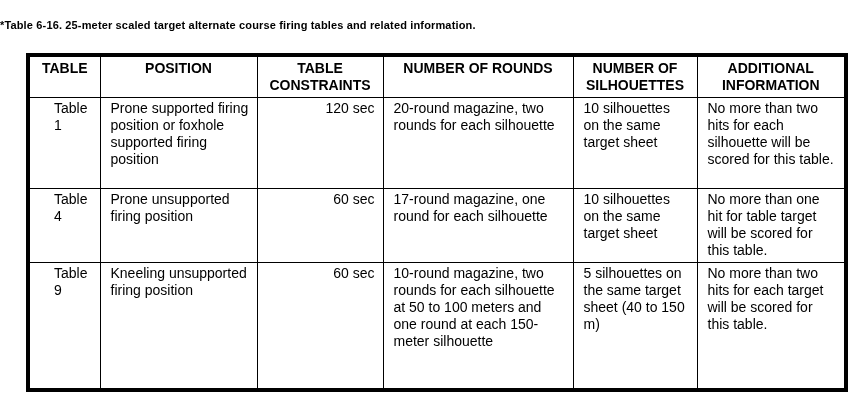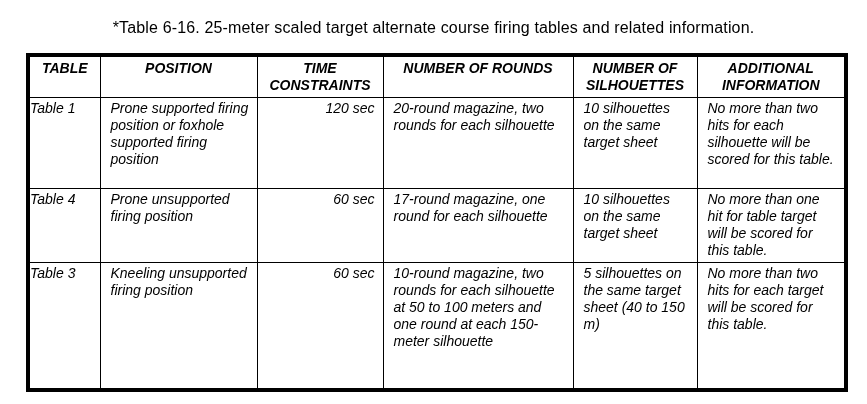--- a/index.html
+++ b/index.html
@@ -13,60 +13,58 @@
       position: relative;
       overflow: hidden;
       font-family: "Liberation Sans", sans-serif;
       color: #000;
     }
     .title {
       position: absolute;
       top: 19px;
       left: 0;
       width: 867px;
-      text-align: center;
-      font-weight: normal;
-      font-size: 16px;
+      font-weight: bold;
+      font-size: 11px;
       letter-spacing: 0.15px;
     }
     .table-wrap {
       position: absolute;
       left: 26px;
       top: 53px;
       width: 822px;
       height: 339px;
       box-sizing: border-box;
       border: 4px solid #000;
     }
     table {
       border-collapse: collapse;
       width: 100%;
       height: 100%;
       table-layout: fixed;
-      font-style: italic;
     }
     th, td {
       border: 1px solid #000;
       vertical-align: top;
       font-size: 14px;
       line-height: 17px;
       padding: 2px 8px 2px 10px;
     }
     th {
       font-weight: bold;
       text-align: center;
       padding: 3px 4px 3px 4px;
       height: 34px;
     }
     tr:first-child th { border-top: none; }
     tr th:first-child, tr td:first-child { border-left: none; }
     tr th:last-child, tr td:last-child { border-right: none; }
     tbody tr:last-child td { border-bottom: none; }
     td.center { text-align: right; }
-    td.first { padding-left: 0; }
+    td.first { padding-left: 24px; }
     .r1 td { height: 85px; }
     .r2 td { height: 68px; }
     .r3 td { height: 120px; }
   </style>
 </head>
 <body>
 
 <div class="title">*Table 6-16. 25-meter scaled target alternate course firing tables and related information.</div>
 
 <div class="table-wrap">
@@ -76,21 +74,21 @@
       <col style="width:157px">
       <col style="width:126px">
       <col style="width:190px">
       <col style="width:124px">
       <col style="width:147px">
     </colgroup>
     <thead>
       <tr>
         <th>TABLE</th>
         <th>POSITION</th>
-        <th>TIME CONSTRAINTS</th>
+        <th>TABLE CONSTRAINTS</th>
         <th>NUMBER OF ROUNDS</th>
         <th>NUMBER OF SILHOUETTES</th>
         <th>ADDITIONAL INFORMATION</th>
       </tr>
     </thead>
     <tbody>
       <tr class="r1">
         <td class="first">Table 1</td>
         <td>Prone supported firing position or foxhole supported firing position</td>
         <td class="center">120 sec</td>
@@ -100,21 +98,21 @@
       </tr>
       <tr class="r2">
         <td class="first">Table 4</td>
         <td>Prone unsupported firing position</td>
         <td class="center">60 sec</td>
         <td>17-round magazine, one round for each silhouette</td>
         <td>10 silhouettes on the same target sheet</td>
         <td>No more than one hit for table target will be scored for this table.</td>
       </tr>
       <tr class="r3">
-        <td class="first">Table 3</td>
+        <td class="first">Table 9</td>
         <td>Kneeling unsupported firing position</td>
         <td class="center">60 sec</td>
         <td>10-round magazine, two rounds for each silhouette at 50 to 100 meters and one round at each 150-meter silhouette</td>
         <td>5 silhouettes on the same target sheet (40 to 150 m)</td>
         <td>No more than two hits for each target will be scored for this table.</td>
       </tr>
     </tbody>
   </table>
 </div>
 

